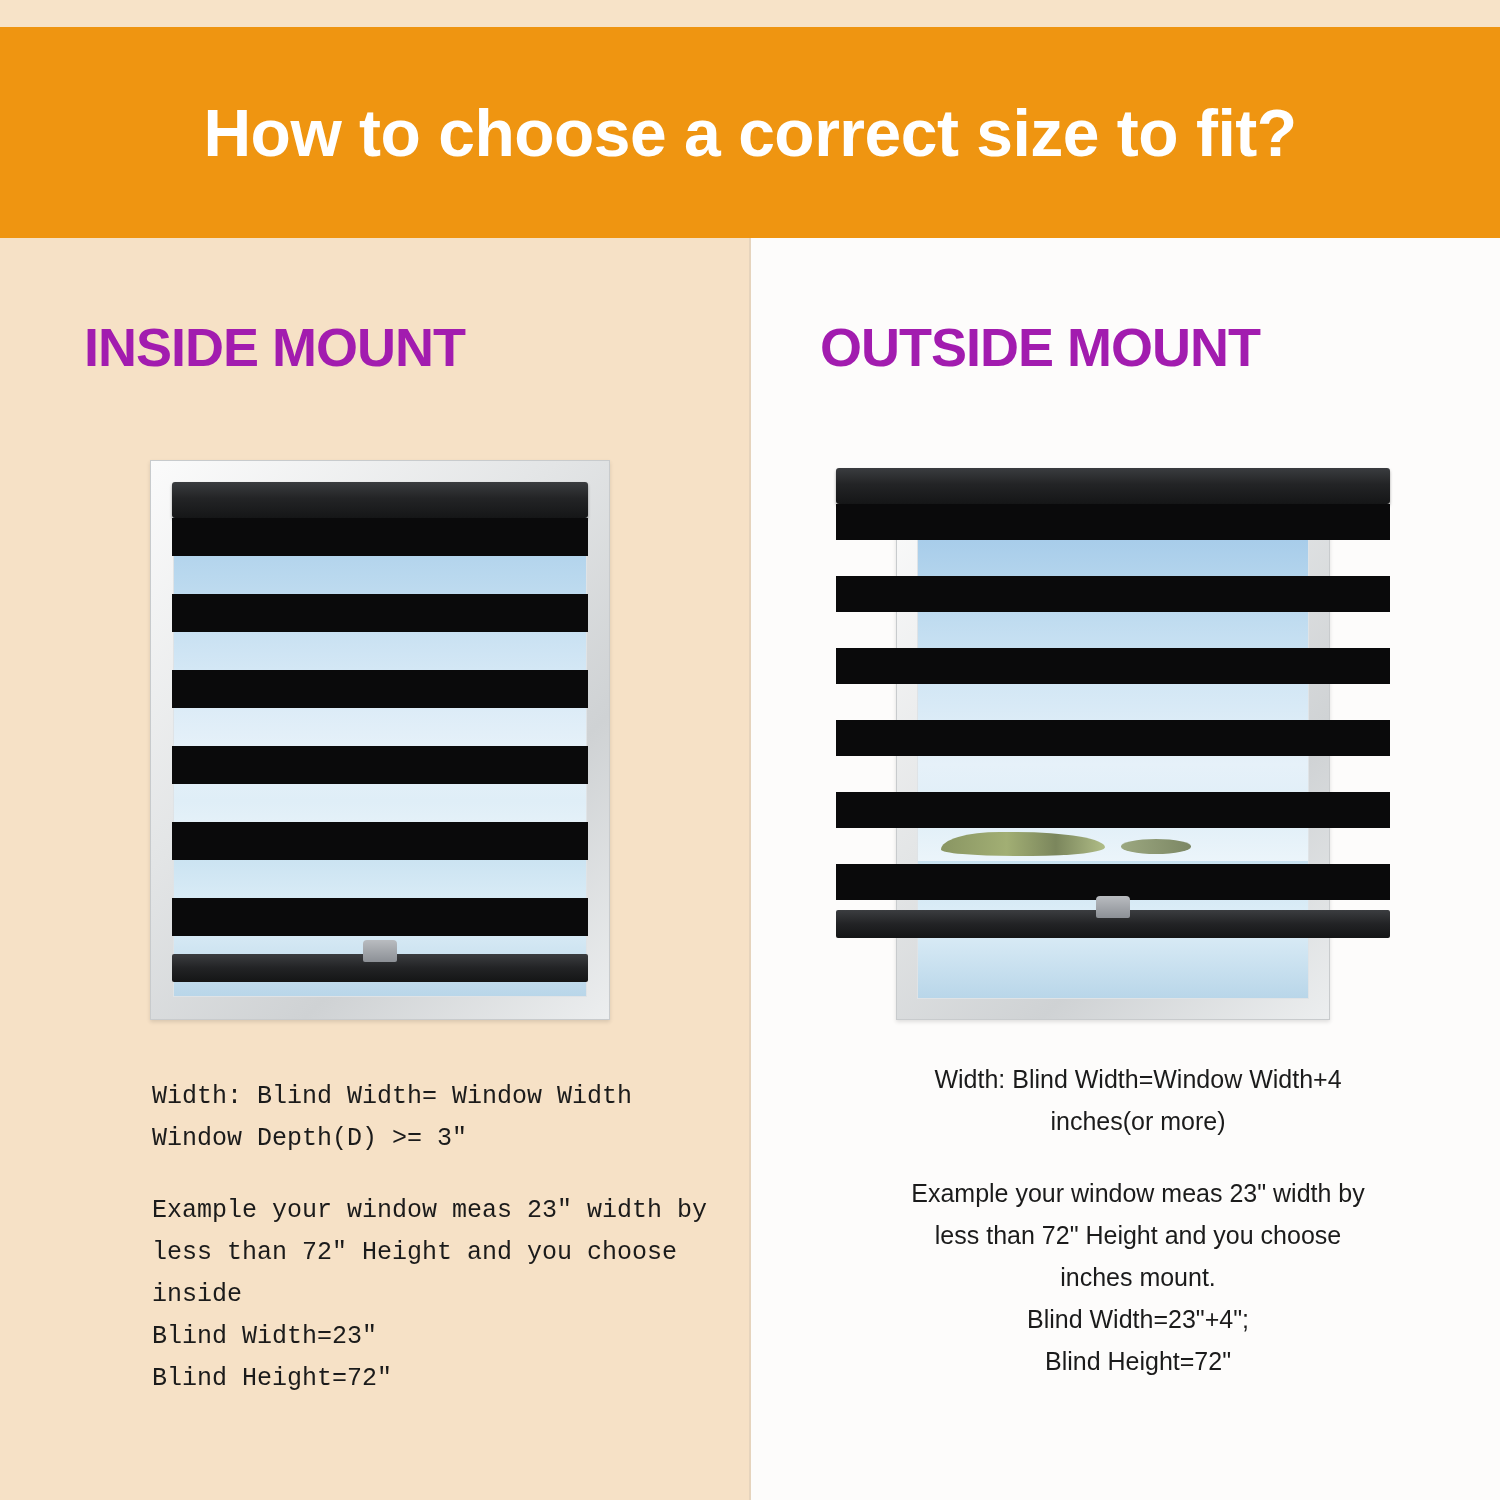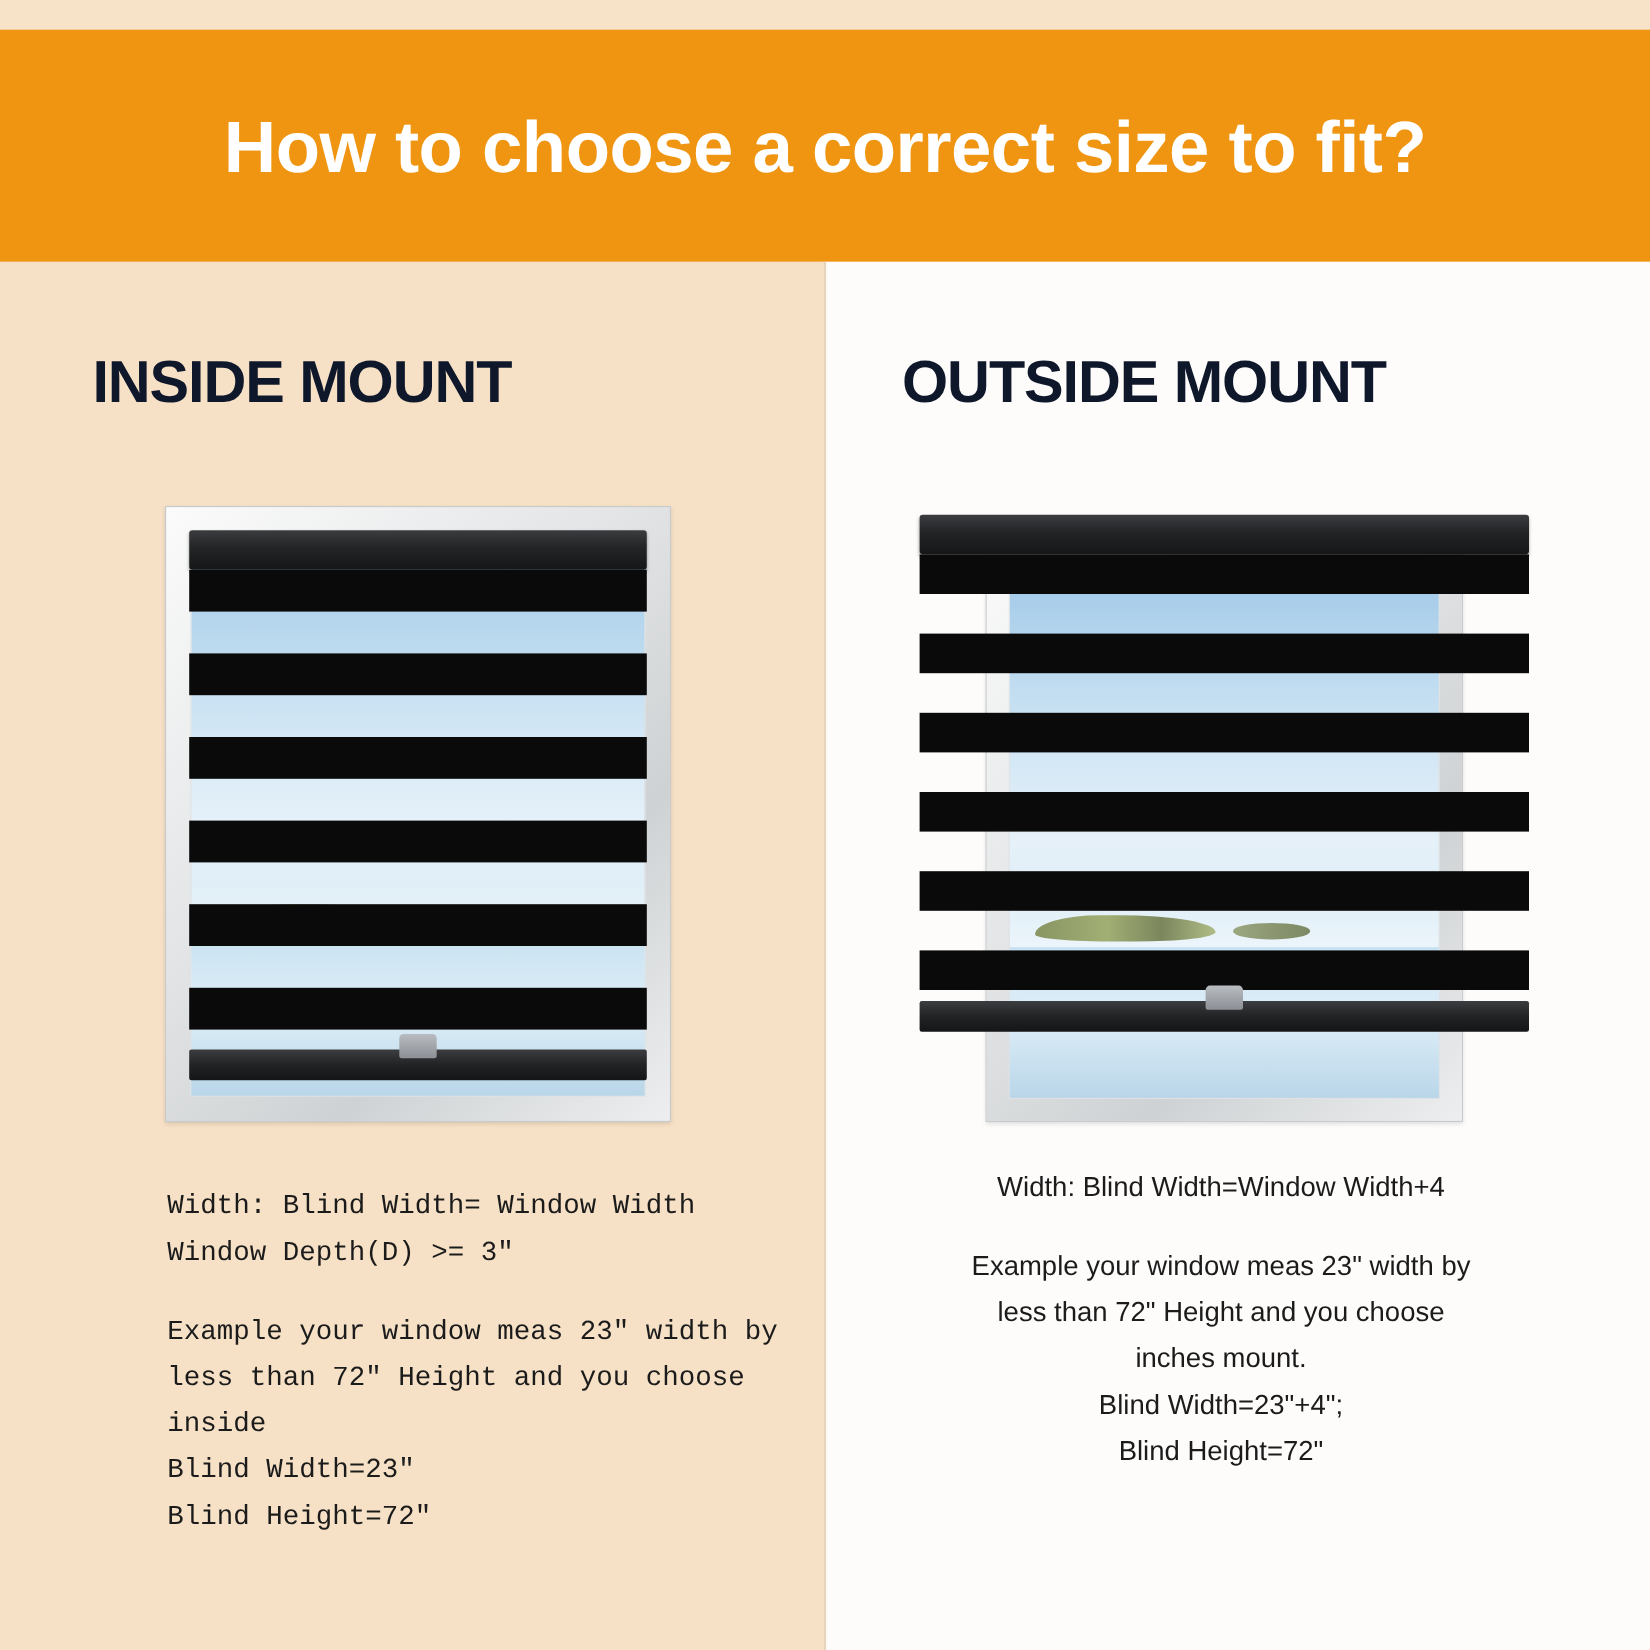--- a/index.html
+++ b/index.html
@@ -60,21 +60,21 @@
     left: 749px;
     width: 2px;
     height: 1289px;
     background: #e6d4bd;
   }
 
   .section-title {
     position: absolute;
     font-size: 54px;
     font-weight: bold;
-    color: #0f172a;
+    color: #a21caf;
     letter-spacing: -1px;
     white-space: nowrap;
   }
   .title-left  { left: 84px; top: 78px; }
   .title-right { left: 70px; top: 78px; }
 
   
   .window-wrap { position: absolute; }
   .wrap-left  { left: 150px; top: 222px; width: 460px; height: 560px; }
   .wrap-right { left: 118px; top: 222px; width: 490px; height: 560px; }
@@ -187,21 +187,21 @@
   .txt {
     position: absolute;
     color: #1b1b1b;
     font-size: 25px;
     line-height: 42px;
   }
   .txt p { margin: 0; }
   .txt .gap { height: 30px; }
 
   .txt-left  { left: 152px; top: 838px; width: 560px; font-family: Liberation Mono, monospace; }
-  .txt-right { left: 60px; top: 820px; width: 600px; }
+  .txt-right { left: 88px; top: 820px; width: 600px; }
 </style>
 </head>
 <body>
 
 <div class="page">
 
   <div class="header">
     <div class="header-title">How to choose a correct size to fit?</div>
   </div>
 
@@ -265,20 +265,21 @@
             <div class="slat" style="top:288px;height:36px;"></div>
             <div class="slat" style="top:360px;height:36px;"></div>
           </div>
           <div class="bottomrail"></div>
           <div class="handle"></div>
         </div>
       </div>
 
       <div class="txt txt-right">
         <p>Width: Blind Width=Window Width+4</p>
+        <p>inches(or more)</p>
         <div class="gap"></div>
         <p>Example your window meas 23" width by</p>
         <p>less than 72" Height and you choose</p>
         <p>inches mount.</p>
         <p>Blind Width=23"+4";</p>
         <p>Blind Height=72"</p>
       </div>
     </div>
 
   </div>

